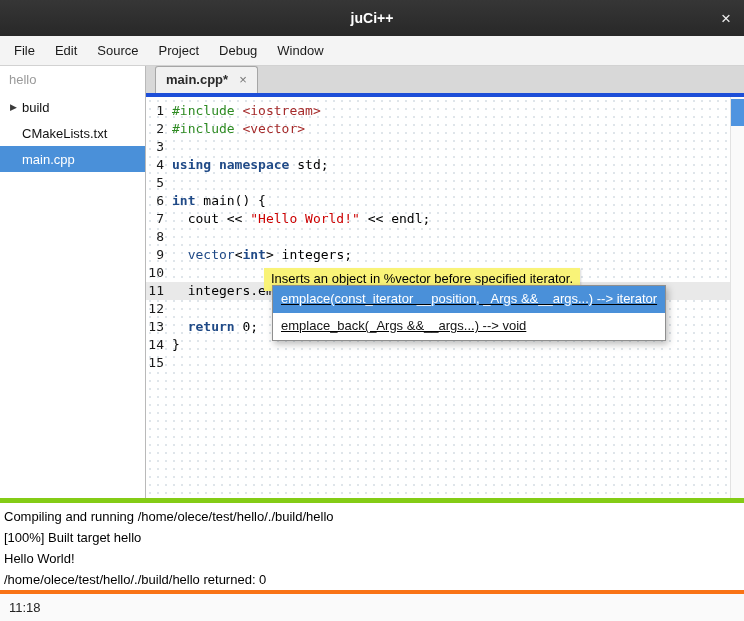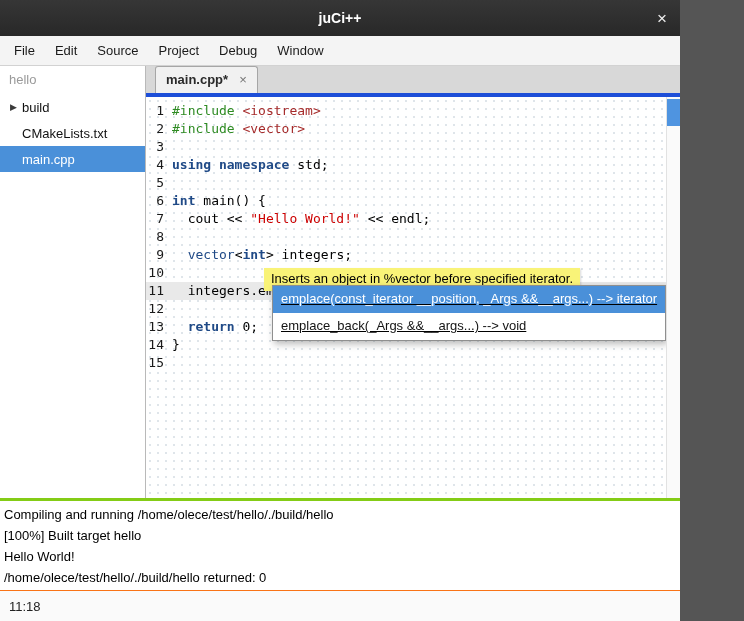--- a/index.html
+++ b/index.html
@@ -1,18 +1,18 @@
 <!DOCTYPE html>
 <html><head>
 <meta charset="utf-8">
 <style>
   * { box-sizing: border-box; }
   html,body { margin:0; padding:0; background:#555; }
   .window {
-    width:680px; height:621px; display:flex; flex-direction:column;
+    width:744px; height:621px; display:flex; flex-direction:column;
     font-family:"Liberation Sans", sans-serif; background:#fff; overflow:hidden;
     position:relative;
   }
   
   .titlebar {
     flex:0 0 36px; background:linear-gradient(#363636,#282828); color:#fff;
     display:flex; align-items:center; justify-content:center; position:relative;
   }
   .titlebar .title { font-weight:bold; font-size:14px; }
   .titlebar .close {
@@ -78,26 +78,26 @@
     background:#fff; border:1px solid #8f8f8f; box-shadow:2px 3px 7px rgba(0,0,0,0.28);
     font-family:"Liberation Sans", sans-serif; font-size:13px;text-decoration:underline;
   }
   .comp-row { padding:4px 8px 5px; white-space:nowrap; color:#141414; }
   .comp-row.selected { background:#4a90d9; color:#fff; }
   
   .scrollbar { flex:0 0 14px; background:#fafafa; border-left:1px solid #e2e2e2; position:relative; }
   .scroll-thumb { position:absolute; left:0; right:0; top:2px; height:27px; background:#4f94e0; }
   
   .output {
-    flex:0 0 92px; border-top:3px solid #84cc16; background:#fff;
+    flex:0 0 92px; border-top:5px solid #84cc16; background:#fff;
     padding:3px 4px; font-size:13px; color:#000; overflow:hidden;
   }
   .out-line { height:21px; line-height:21px; white-space:nowrap; }
   .statusbar {
-    flex:0 0 31px; border-top:1px solid #f97316; background:#fafafa;
+    flex:0 0 31px; border-top:4px solid #f97316; background:#fafafa;
     display:flex; align-items:center; padding:0 9px; font-size:13px; color:#222;
   }
 </style>
 </head>
 <body>
 
 <div class="window">
 
   <div class="titlebar">
     <span class="title">juCi++</span>

